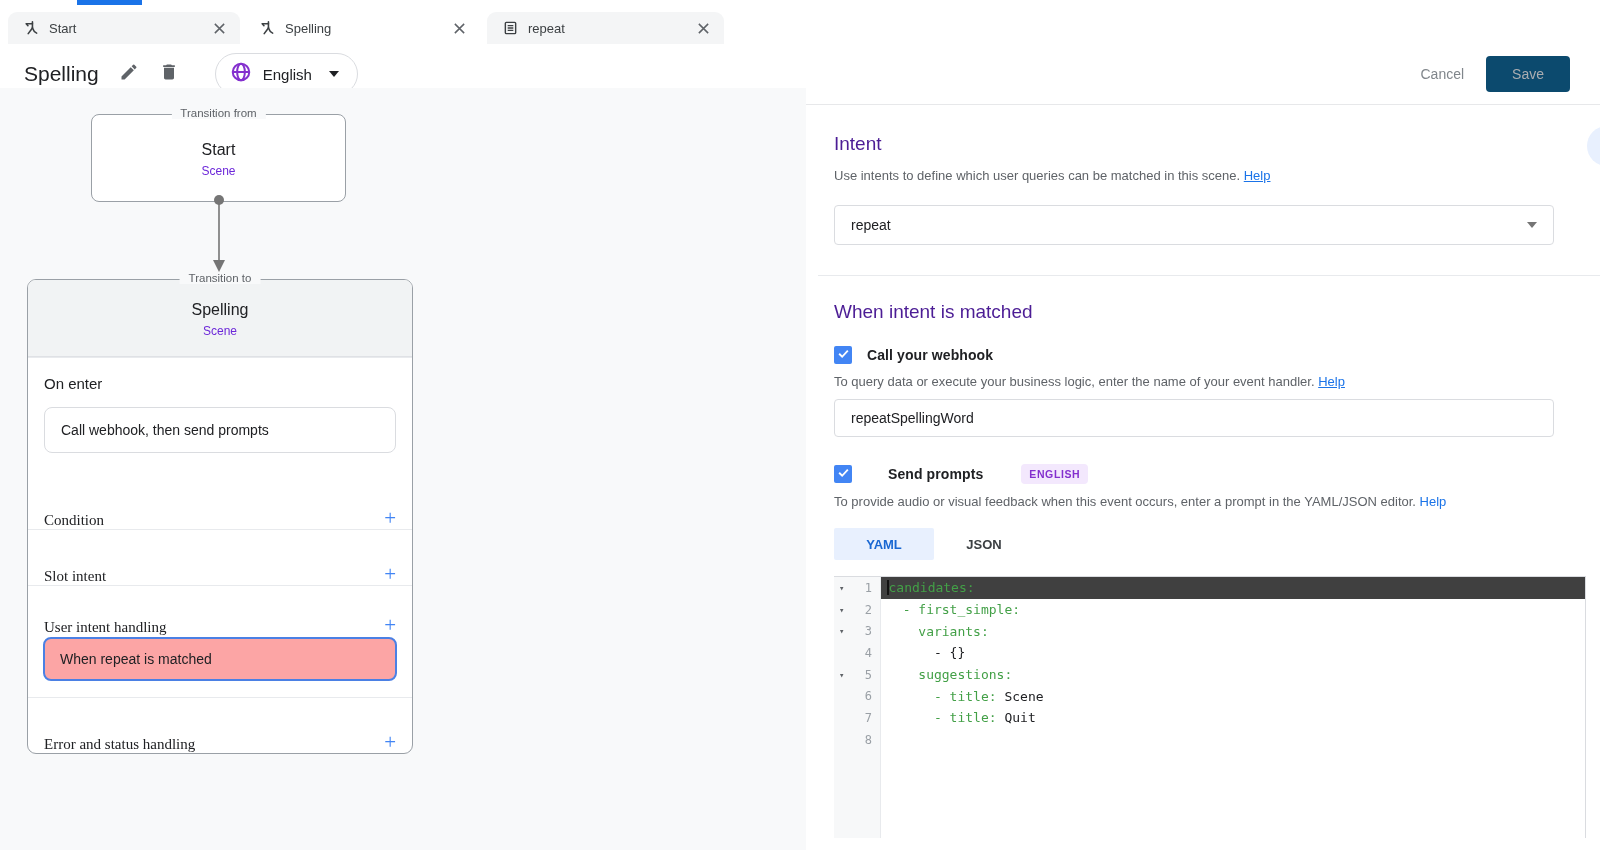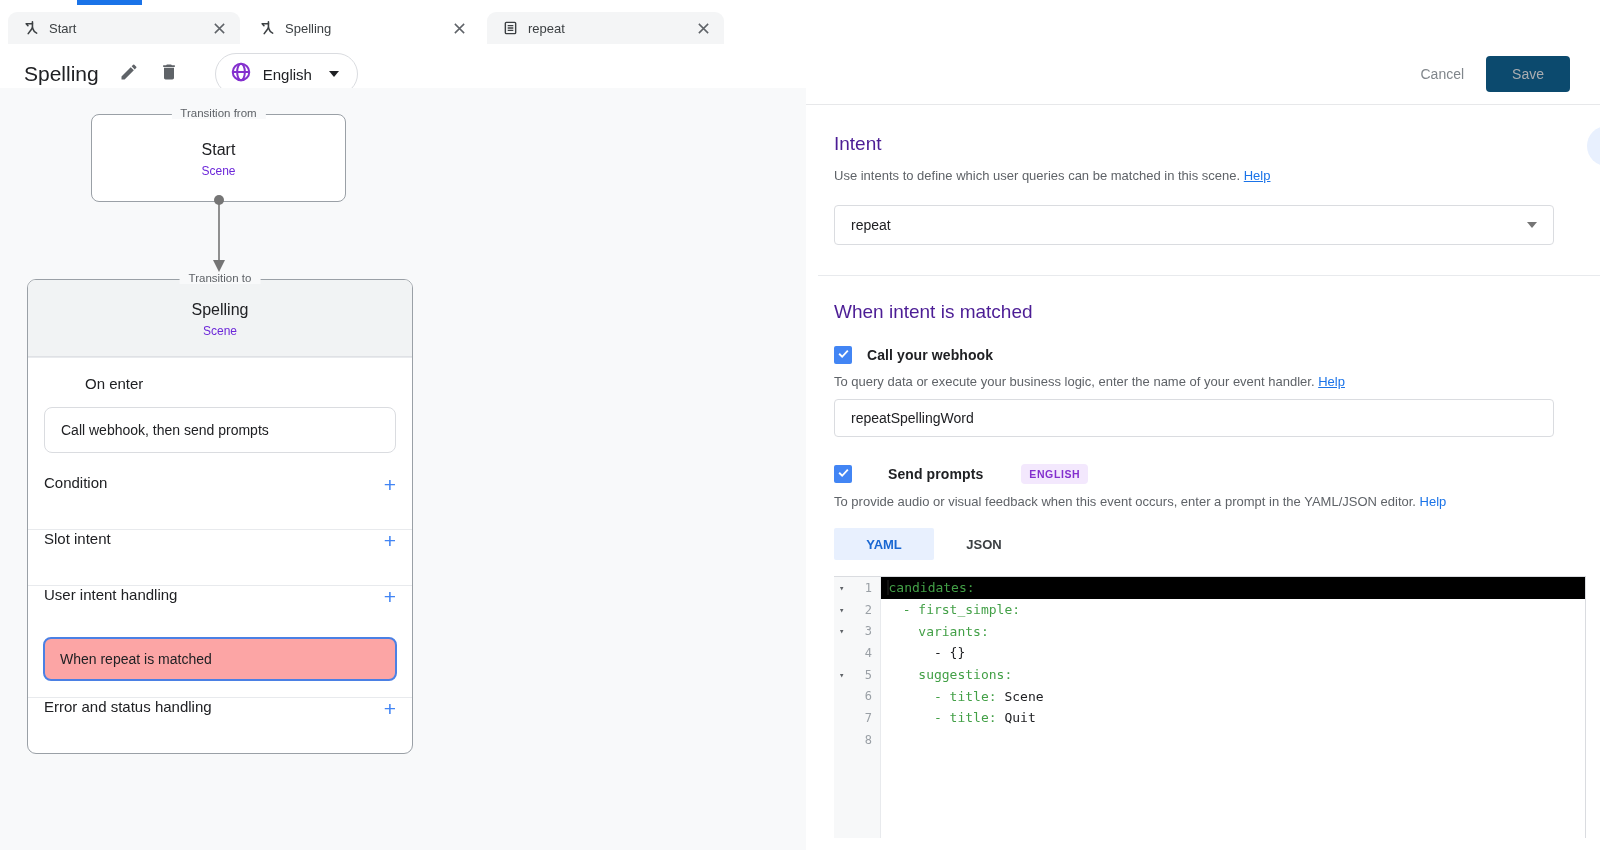--- a/index.html
+++ b/index.html
@@ -47,24 +47,24 @@
   .scene-sub{ font-size:12px; color:#6d28d9; margin-top:5px; }
   .flow-arrow{ position:absolute; left:207px; top:106px; }
 
   .flow-card{ position:absolute; left:27px; top:191px; width:386px; background:#fff;
               border:1px solid #9aa0a6; border-radius:9px; }
   .card-header{ background:#f1f3f4; border-radius:8px 8px 0 0; border-bottom:1px solid #dfe1e5;
                 text-align:center; padding:21px 0 18px; position:relative;}
   .card-body-sect{ border-top:1px solid #e8eaed; }
   .card-body-sect:first-of-type{ border-top:none; }
   .sect-onenter{ padding:17px 16px 21px; }
-  .sect-onenter .sect-heading{ font-size:15px; color:#202124;margin-left:41px; }
+  .sect-onenter .sect-heading{ font-size:15px; color:#202124; }
   .onenter-item{ margin-top:15px; height:46px; border:1px solid #dadce0; border-radius:8px;
                  display:flex; align-items:center; padding-left:16px; font-size:14px; background:#fff; cursor:pointer;}
-  .sect-row{ height:55px; display:flex; align-items:flex-start; padding:0 16px; }
+  .sect-row{ height:55px; display:flex; align-items:flex-end; padding:0 16px;font-family:Liberation Serif, serif; }
   .sect-label{ font-size:15px; color:#202124; }
   .plus-btn{ margin-left:auto; color:#4285f4; font-size:21px; line-height:1; background:none; border:none;
              font-family:inherit; cursor:pointer; }
   .sect-with-item .sect-row{ height:50px; }
   .intent-chip{ margin:1px 15px 16px; border:2px solid #4b80e4; background:#fca5a5; border-radius:8px;
                 height:44px; display:flex; align-items:center; padding-left:15px; font-size:14px; cursor:pointer;}
 
   
   .right-panel{ position:absolute; top:105px; left:806px; right:0; bottom:0; background:#fff;
                 padding:28px 0 0 28px; overflow:hidden;}
@@ -99,21 +99,21 @@
            border-right:1px solid #dadce0; position:relative;
            font-family:"DejaVu Sans Mono", monospace; font-size:13px;}
   .gutter-bg{ position:absolute; left:0; top:0; bottom:0; width:47px; background:#f7f8f9;
               border-right:1px solid #e8eaed;}
   .ed-row{ position:relative; display:flex; height:21.7px; align-items:center;}
   .ed-gutter{ width:47px; flex:none; display:flex; align-items:center; padding-left:5px; z-index:1; height:100%;}
   .fold{ width:13px; font-size:9px; color:#5f6368; cursor:pointer;}
   .lnum{ flex:1; text-align:right; padding-right:9px; color:#9aa0a6; font-size:12px;}
   .ed-code{ flex:1; display:flex; align-items:center; padding-left:6px; height:100%; cursor:text;}
   .ed-code span{ white-space:pre; }
-  .ed-code.active{ background:#000000; }
+  .ed-code.active{ background:#404040; }
   .yaml-key{ color:#43a047; }
   .yaml-plain{ color:#202124; }
   .cursor{ width:1.5px; height:15px; background:#111; flex:none;}
 
   .edge-circle{ position:absolute; right:-27px; top:126px; width:40px; height:40px; border-radius:50%;
                 background:#e8f0fe; cursor:pointer;}
 </style>
 </head>
 <body>
 

